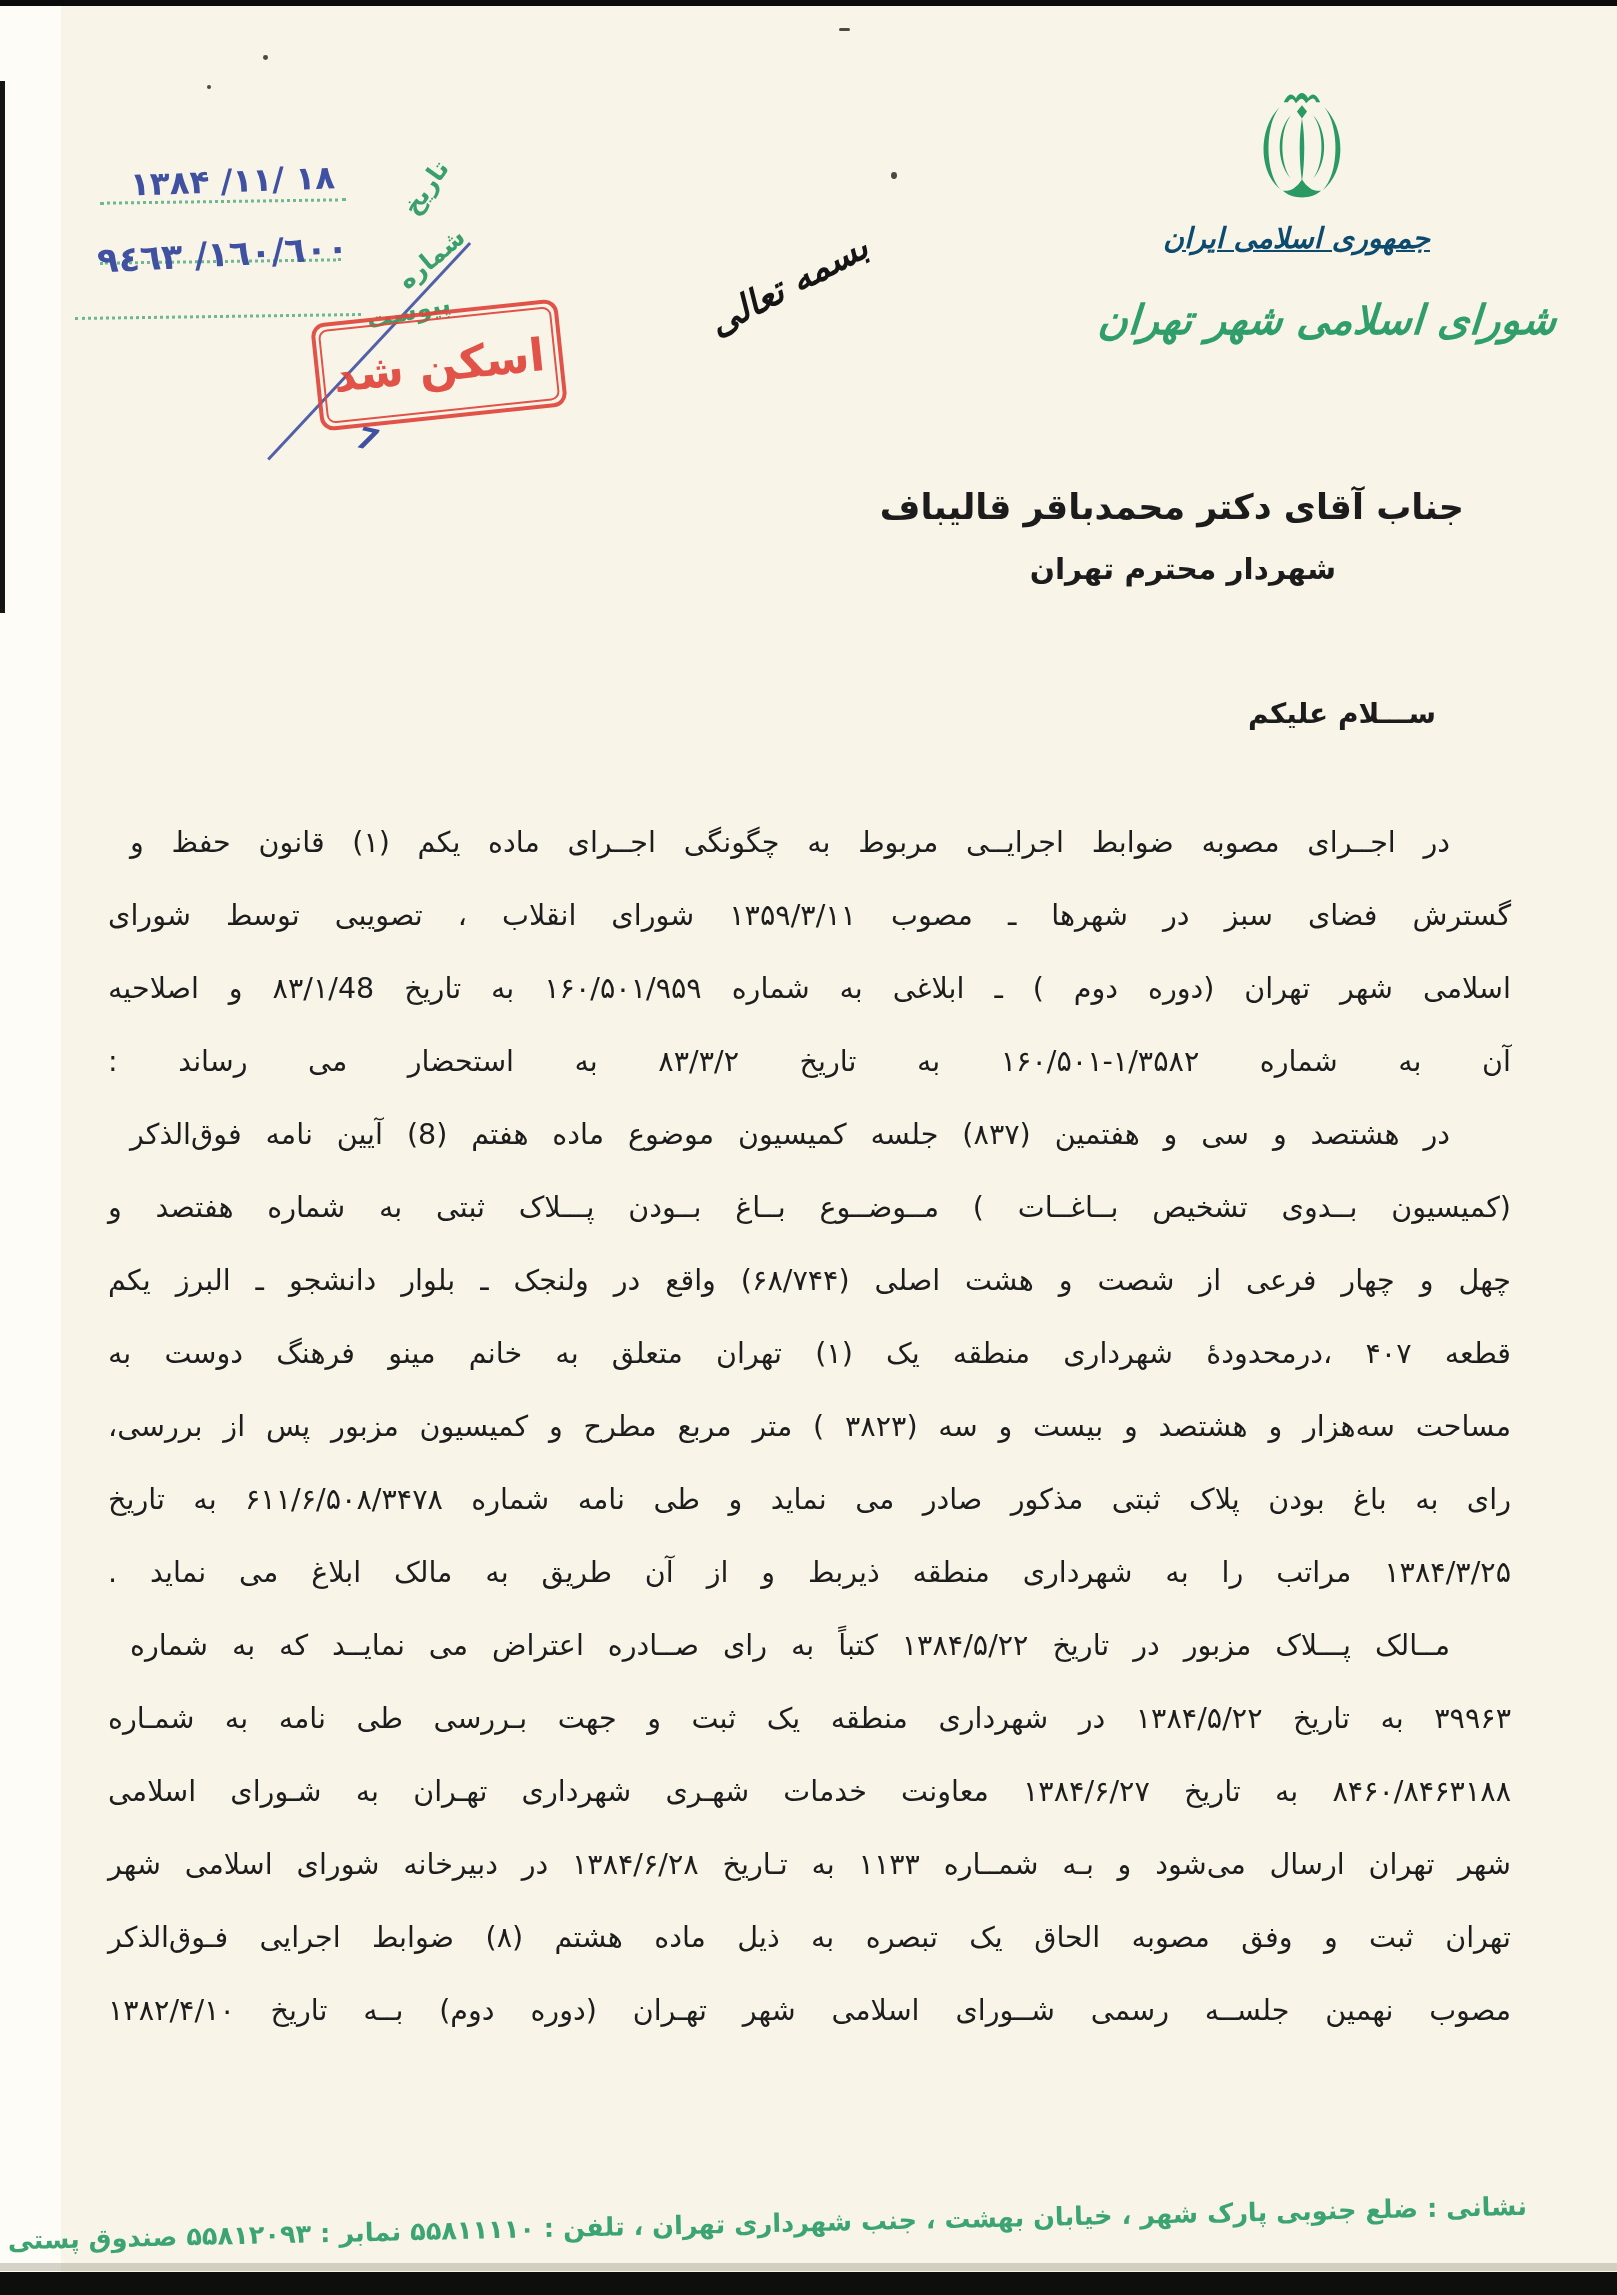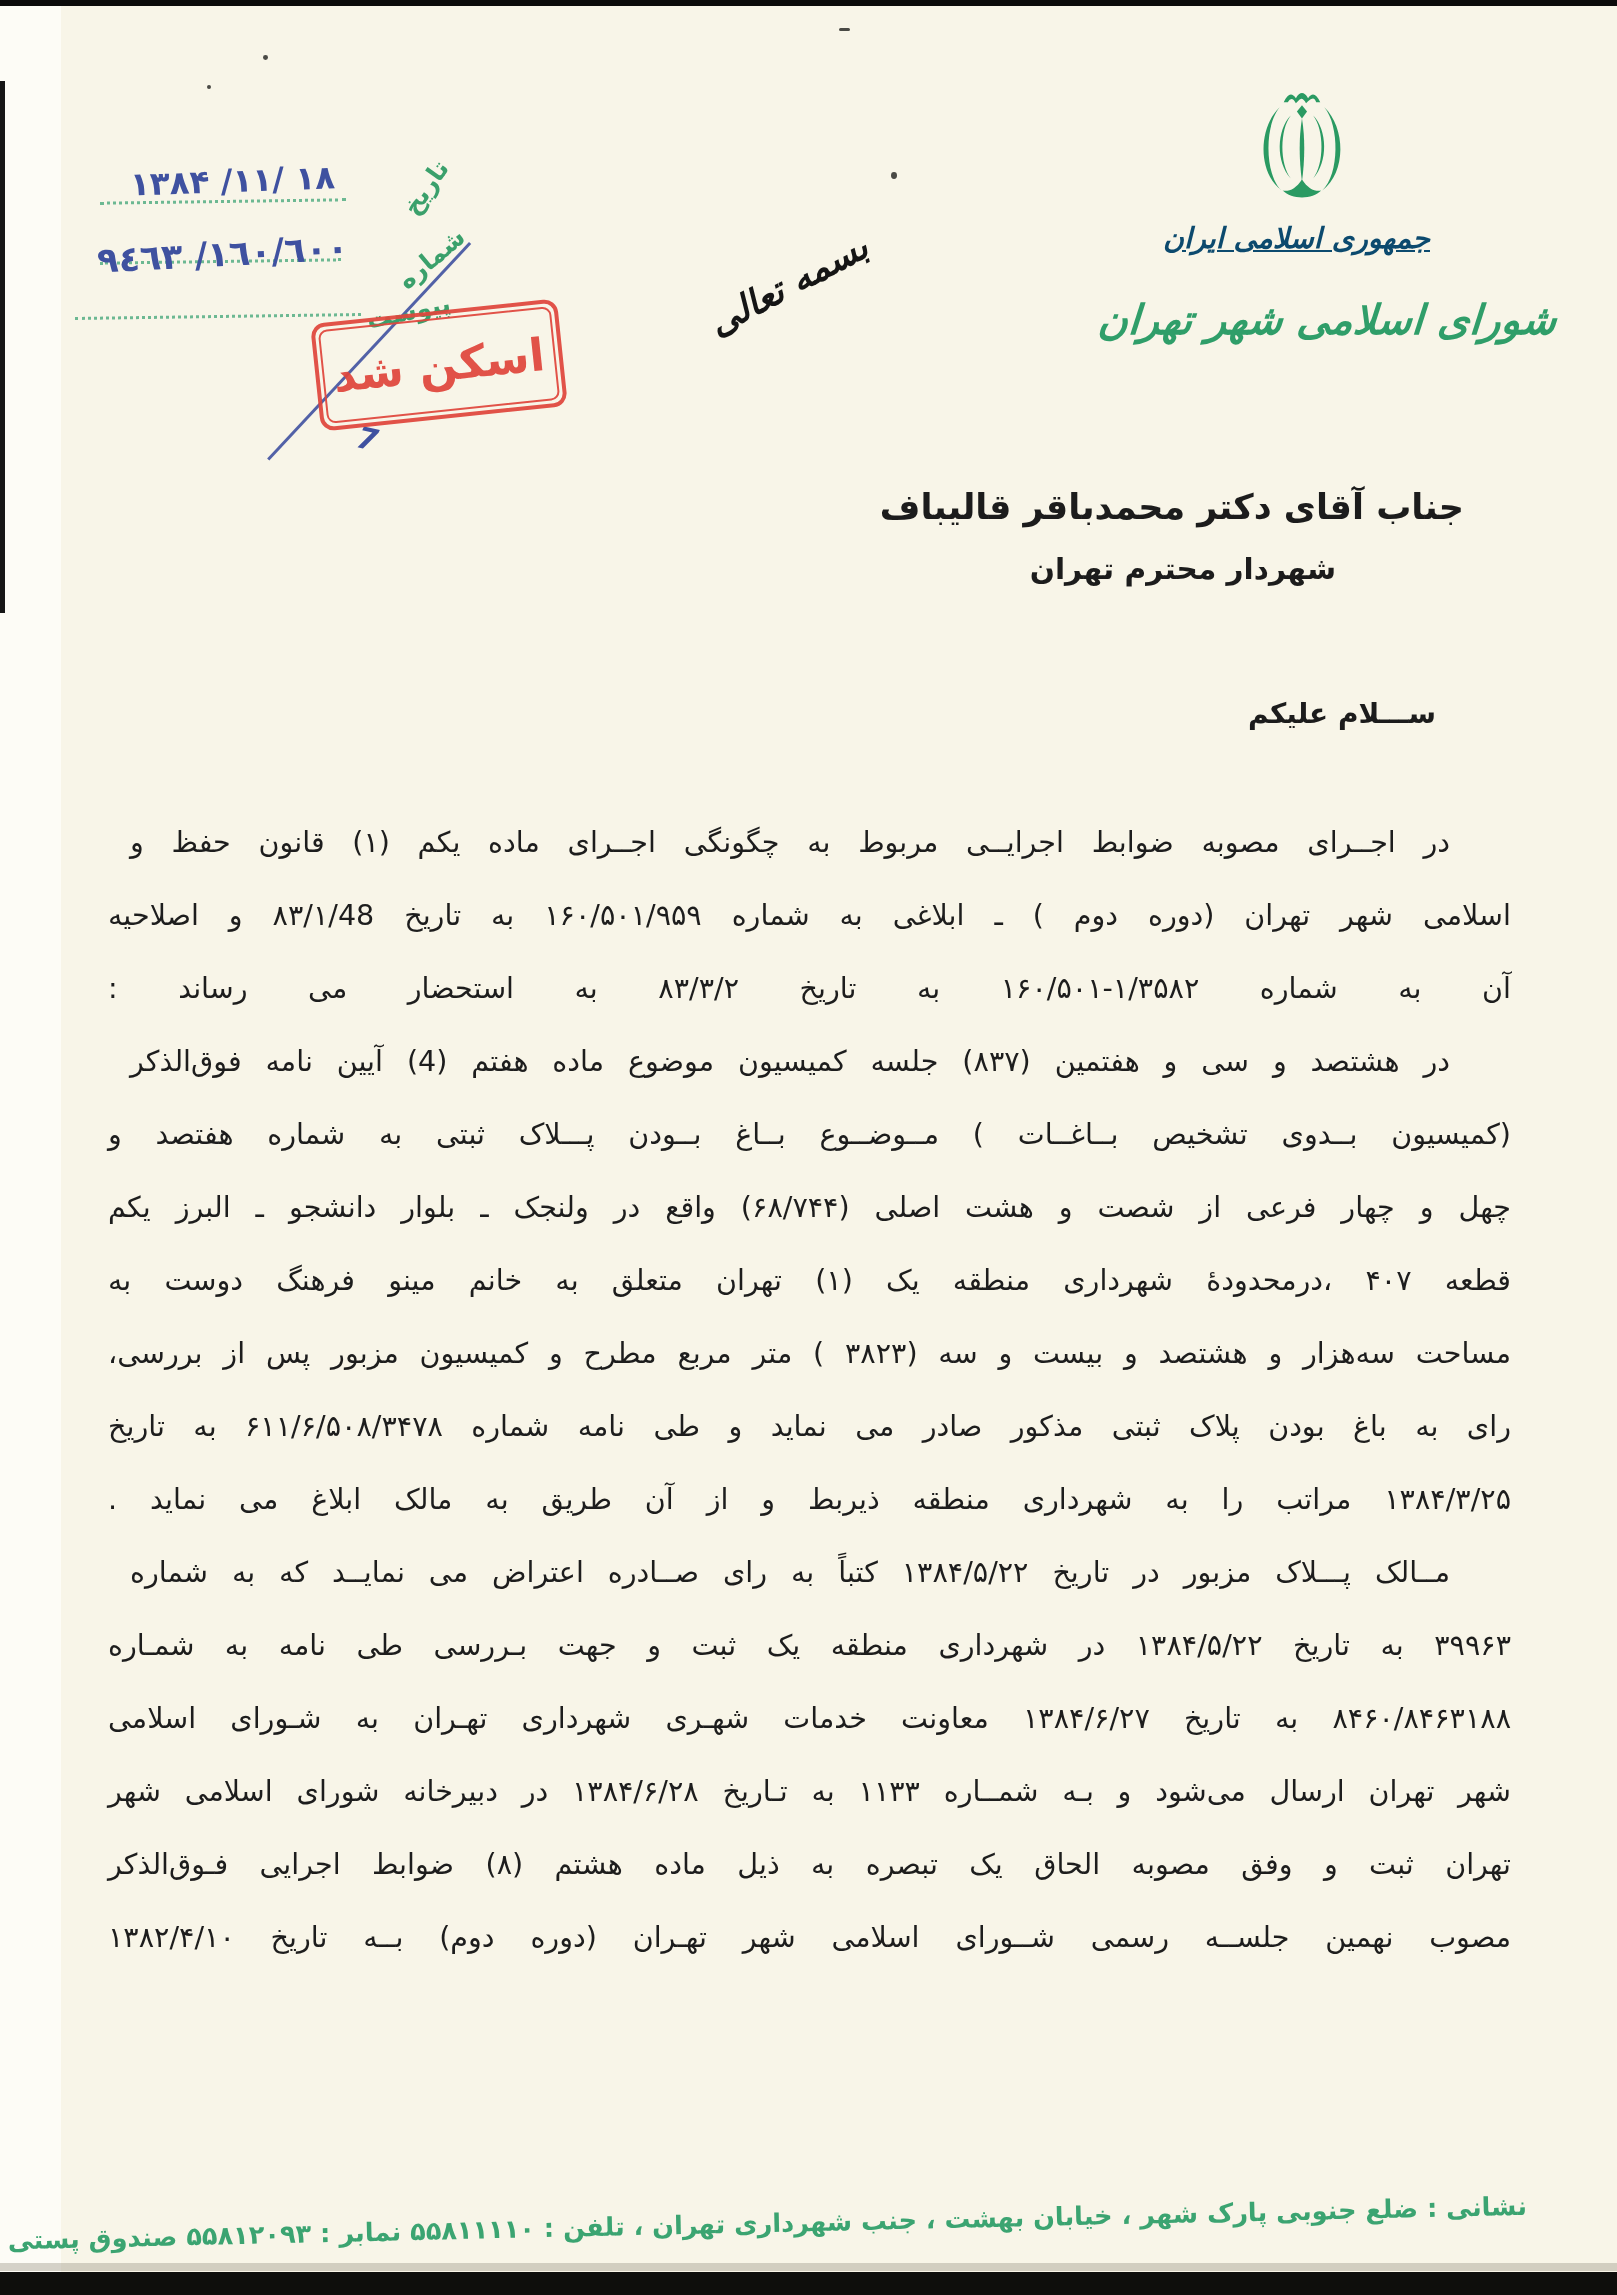--- a/index.html
+++ b/index.html
@@ -137,23 +137,24 @@
 
   <div class="besmele">بسمه تعالی</div>
 
   <div class="recip1">جناب آقای دکتر محمدباقر قالیباف</div>
   <div class="recip2">شهردار محترم تهران</div>
 
   <div class="salam">ســـلام علیکم</div>
 
   <div class="body-block">
     <div class="bline indent">در اجــرای مصوبه ضوابط اجرایــی مربوط به چگونگی اجــرای ماده یکم (۱) قانون حفظ و</div>
+    <div class="bline">گسترش فضای سبز در شهرها ـ مصوب ۱۳۵۹/۳/۱۱ شورای انقلاب ، تصویبی توسط شورای</div>
     <div class="bline">اسلامی شهر تهران (دوره دوم ) ـ ابلاغی به شماره ۱۶۰/۵۰۱/۹۵۹ به تاریخ ۸۳/۱/48 و اصلاحیه</div>
     <div class="bline">آن به شماره ۱۶۰/۵۰۱‎-‎۱/۳۵۸۲ به تاریخ ۸۳/۳/۲ به استحضار می رساند :</div>
-    <div class="bline indent">در هشتصد و سی و هفتمین (۸۳۷) جلسه کمیسیون موضوع ماده هفتم (4) آیین نامه فوق‌الذکر</div>
+    <div class="bline indent">در هشتصد و سی و هفتمین (۸۳۷) جلسه کمیسیون موضوع ماده هفتم (8) آیین نامه فوق‌الذکر</div>
     <div class="bline">(کمیسیون بــدوی تشخیص بــاغــات ) مــوضــوع بــاغ بــودن پـــلاک ثبتی به شماره هفتصد و</div>
     <div class="bline">چهل و چهار فرعی از شصت و هشت اصلی (۶۸/۷۴۴) واقع در ولنجک ـ بلوار دانشجو ـ البرز یکم</div>
     <div class="bline">قطعه ۴۰۷ ،درمحدودهٔ شهرداری منطقه یک (۱) تهران متعلق به خانم مینو فرهنگ دوست به</div>
     <div class="bline">مساحت سه‌هزار و هشتصد و بیست و سه (۳۸۲۳ ) متر مربع مطرح و کمیسیون مزبور پس از بررسی،</div>
     <div class="bline">رای به باغ بودن پلاک ثبتی مذکور صادر می نماید و طی نامه شماره ۶۱۱/۶/۵۰۸/۳۴۷۸  به تاریخ</div>
     <div class="bline">۱۳۸۴/۳/۲۵ مراتب را به شهرداری منطقه ذیربط و از آن طریق به مالک ابلاغ می نماید .</div>
     <div class="bline indent">مــالک پـــلاک مزبور در تاریخ ۱۳۸۴/۵/۲۲ کتباً به رای صــادره اعتراض می نمایــد که به شماره</div>
     <div class="bline">۳۹۹۶۳ به تاریخ  ۱۳۸۴/۵/۲۲ در شهرداری منطقه یک ثبت و جهت بـررسی طی نامه به شمـاره</div>
     <div class="bline">۸۴۶۰/۸۴۶۳۱۸۸ به تاریخ ۱۳۸۴/۶/۲۷ معاونت خدمات شهـری شهرداری تهـران به شـورای اسلامی</div>
     <div class="bline">شهر تهران ارسال می‌شود و بـه شمــاره ۱۱۳۳ به تـاریخ ۱۳۸۴/۶/۲۸ در دبیرخانه شورای اسلامی شهر</div>

